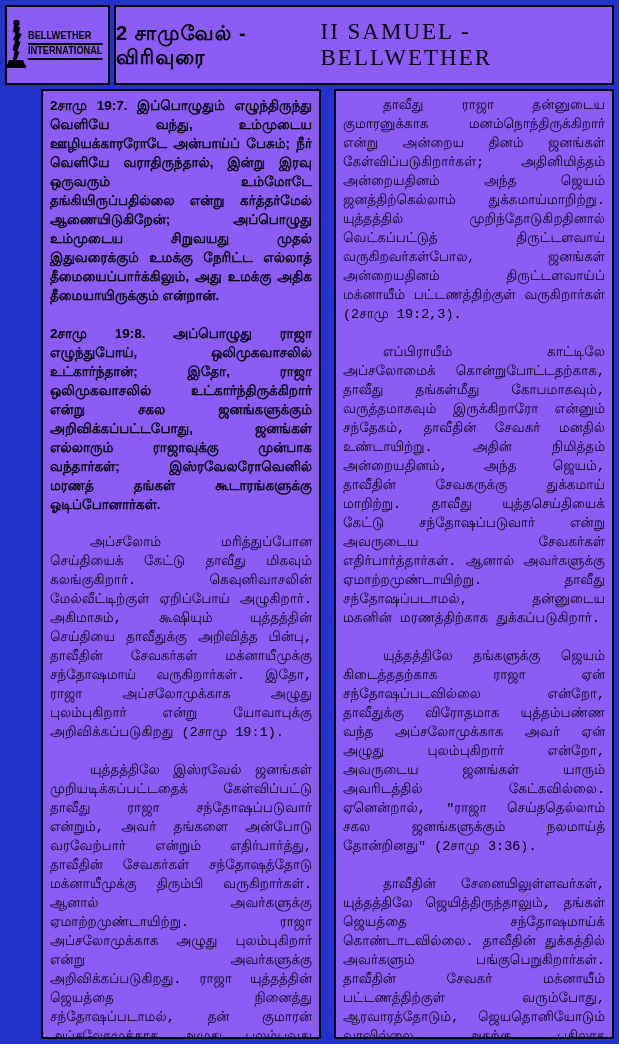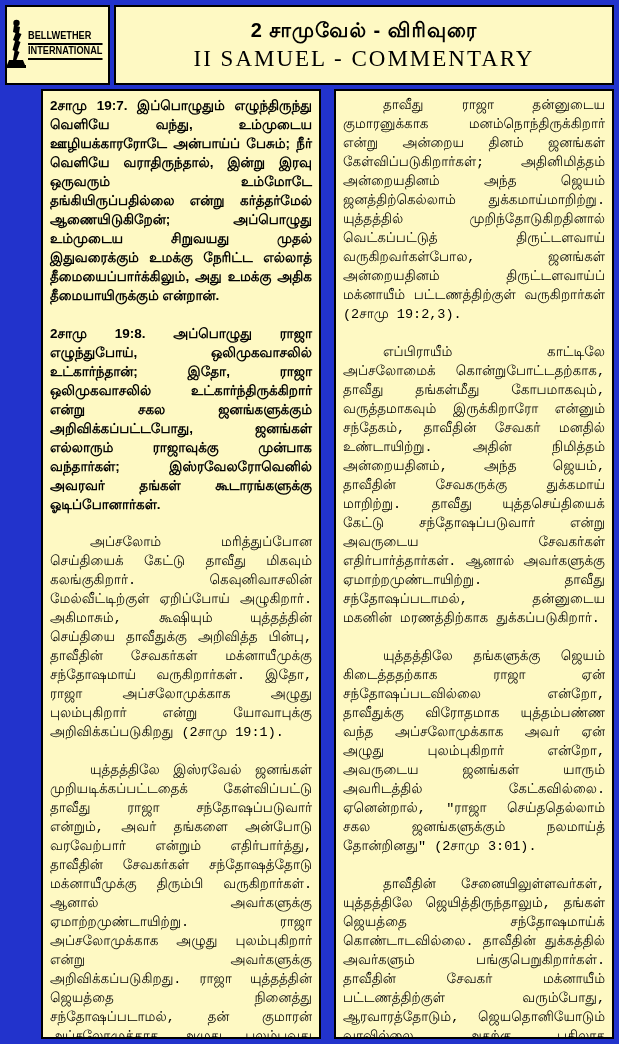--- a/index.html
+++ b/index.html
@@ -9,21 +9,21 @@
     font-family: "Liberation Sans", "DejaVu Sans", sans-serif;
   }
   .page {
     box-sizing: border-box;
     width: 619px; height: 1044px;
     background: #2233cc;
     padding: 5px;
     display: flex; flex-direction: column; gap: 4px;
   }
   .panel {
-    background: #fef9c3;
+    background: #8b5cf6;
     border: 2px solid #000;
     box-sizing: border-box;
   }
   
   .header-row { display: flex; gap: 4px; height: 80px; flex: 0 0 auto; }
   .logo-box {
     width: 105px; flex: 0 0 auto;
     display: flex; align-items: center; justify-content: center;
     gap: 2px; padding: 2px;
   }
@@ -35,21 +35,21 @@
     font-size: 10px; line-height: 12px;
     letter-spacing: 0px;
     border-bottom: 2px solid #000;
     padding-bottom: 1px;
     transform: scaleX(0.92); transform-origin: left center;
     white-space: nowrap;
     color: #000;
   }
   .title-box {
     flex: 1 1 auto;
-    display: flex; flex-direction: column;
+    display: flex; flex-direction: row;
     align-items: center; justify-content: center;
     gap: 4px;
   }
   .title-tamil {
     font-weight: bold; font-size: 20px; line-height: 24px;
     color: #000; letter-spacing: 1px;
   }
   .title-english {
     font-family: "Liberation Serif", "DejaVu Serif", serif;
     font-size: 23px; line-height: 26px;
@@ -92,34 +92,34 @@
         </svg>
       </span>
       <span class="logo-lines">
         <span class="logo-line">BELLWETHER</span>
         <span class="logo-line">INTERNATIONAL</span>
       </span>
     </div>
 
     <div class="panel title-box">
       <div class="title-tamil">2 சாமுவேல் - விரிவுரை</div>
-      <div class="title-english">II SAMUEL - COMMENTARY</div>
+      <div class="title-english">II SAMUEL - BELLWETHER</div>
     </div>
 
 
   </div>
 
   <div class="body-row">
     <div class="panel column">
         <p class="para verse">2சாமு 19:7. இப்பொழுதும் எழுந்திருந்து வெளியே வந்து, உம்முடைய ஊழியக்காரரோடே அன்பாய்ப் பேசும்; நீர் வெளியே வராதிருந்தால், இன்று இரவு ஒருவரும் உம்மோடே தங்கியிருப்பதில்லை என்று கர்த்தர்மேல் ஆணையிடுகிறேன்; அப்பொழுது உம்முடைய சிறுவயது முதல் இதுவரைக்கும் உமக்கு நேரிட்ட எல்லாத் தீமையைப்பார்க்கிலும், அது உமக்கு அதிக தீமையாயிருக்கும் என்றான்.</p>
-        <p class="para verse">2சாமு 19:8. அப்பொழுது ராஜா எழுந்துபோய், ஒலிமுகவாசலில் உட்கார்ந்தான்; இதோ, ராஜா ஒலிமுகவாசலில் உட்கார்ந்திருக்கிறார் என்று சகல ஜனங்களுக்கும் அறிவிக்கப்பட்டபோது, ஜனங்கள் எல்லாரும் ராஜாவுக்கு முன்பாக வந்தார்கள்; இஸ்ரவேலரோவெனில் அவரவர் தங்கள் கூடாரங்களுக்கு ஓடிப்போனார்கள்.</p>
+        <p class="para verse">2சாமு 19:8. அப்பொழுது ராஜா எழுந்துபோய், ஒலிமுகவாசலில் உட்கார்ந்தான்; இதோ, ராஜா ஒலிமுகவாசலில் உட்கார்ந்திருக்கிறார் என்று சகல ஜனங்களுக்கும் அறிவிக்கப்பட்டபோது, ஜனங்கள் எல்லாரும் ராஜாவுக்கு முன்பாக வந்தார்கள்; இஸ்ரவேலரோவெனில் மரணத் தங்கள் கூடாரங்களுக்கு ஓடிப்போனார்கள்.</p>
         <p class="para commentary">அப்சலோம் மரித்துப்போன செய்தியைக் கேட்டு தாவீது மிகவும் கலங்குகிறார். கெவுனிவாசலின் மேல்வீட்டிற்குள் ஏறிப்போய் அழுகிறார். அகிமாசும், கூஷியும் யுத்தத்தின் செய்தியை தாவீதுக்கு அறிவித்த பின்பு, தாவீதின் சேவகர்கள் மக்னாயீமுக்கு சந்தோஷமாய் வருகிறார்கள். இதோ, ராஜா அப்சலோமுக்காக அழுது புலம்புகிறார் என்று யோவாபுக்கு அறிவிக்கப்படுகிறது (2சாமு 19:1).</p>
         <p class="para commentary">யுத்தத்திலே இஸ்ரவேல் ஜனங்கள் முறியடிக்கப்பட்டதைக் கேள்விப்பட்டு தாவீது ராஜா சந்தோஷப்படுவார் என்றும், அவர் தங்களை அன்போடு வரவேற்பார் என்றும் எதிர்பார்த்து, தாவீதின் சேவகர்கள் சந்தோஷத்தோடு மக்னாயீமுக்கு திரும்பி வருகிறார்கள். ஆனால் அவர்களுக்கு ஏமாற்றமுண்டாயிற்று. ராஜா அப்சலோமுக்காக அழுது புலம்புகிறார் என்று அவர்களுக்கு அறிவிக்கப்படுகிறது. ராஜா யுத்தத்தின் ஜெயத்தை நினைத்து சந்தோஷப்படாமல், தன் குமாரன் அப்சலோமுக்காக அழுது புலம்புவது அவர்களுக்கு ஆச்சரியமாயிருக்கிறது.</p>
       </div>
     <div class="panel column">
         <p class="para commentary">தாவீது ராஜா தன்னுடைய குமாரனுக்காக மனம்நொந்திருக்கிறார் என்று அன்றைய தினம் ஜனங்கள் கேள்விப்படுகிறார்கள்; அதினிமித்தம் அன்றையதினம் அந்த ஜெயம் ஜனத்திற்கெல்லாம் துக்கமாய்மாறிற்று. யுத்தத்தில் முறிந்தோடுகிறதினால் வெட்கப்பட்டுத் திருட்டளவாய் வருகிறவர்கள்போல, ஜனங்கள் அன்றையதினம் திருட்டளவாய்ப் மக்னாயீம் பட்டணத்திற்குள் வருகிறார்கள் (2சாமு 19:2,3).</p>
         <p class="para commentary">எப்பிராயீம் காட்டிலே அப்சலோமைக் கொன்றுபோட்டதற்காக, தாவீது தங்கள்மீது கோபமாகவும், வருத்தமாகவும் இருக்கிறாரோ என்னும் சந்தேகம், தாவீதின் சேவகர் மனதில் உண்டாயிற்று. அதின் நிமித்தம் அன்றையதினம், அந்த ஜெயம், தாவீதின் சேவகருக்கு துக்கமாய் மாறிற்று. தாவீது யுத்தசெய்தியைக் கேட்டு சந்தோஷப்படுவார் என்று அவருடைய சேவகர்கள் எதிர்பார்த்தார்கள். ஆனால் அவர்களுக்கு ஏமாற்றமுண்டாயிற்று. தாவீது சந்தோஷப்படாமல், தன்னுடைய மகனின் மரணத்திற்காக துக்கப்படுகிறார்.</p>
-        <p class="para commentary">யுத்தத்திலே தங்களுக்கு ஜெயம் கிடைத்ததற்காக ராஜா ஏன் சந்தோஷப்படவில்லை என்றோ, தாவீதுக்கு விரோதமாக யுத்தம்பண்ண வந்த அப்சலோமுக்காக அவர் ஏன் அழுது புலம்புகிறார் என்றோ, அவருடைய ஜனங்கள் யாரும் அவரிடத்தில் கேட்கவில்லை. ஏனென்றால், "ராஜா செய்ததெல்லாம் சகல ஜனங்களுக்கும் நலமாய்த் தோன்றினது" (2சாமு 3:01).</p>
+        <p class="para commentary">யுத்தத்திலே தங்களுக்கு ஜெயம் கிடைத்ததற்காக ராஜா ஏன் சந்தோஷப்படவில்லை என்றோ, தாவீதுக்கு விரோதமாக யுத்தம்பண்ண வந்த அப்சலோமுக்காக அவர் ஏன் அழுது புலம்புகிறார் என்றோ, அவருடைய ஜனங்கள் யாரும் அவரிடத்தில் கேட்கவில்லை. ஏனென்றால், "ராஜா செய்ததெல்லாம் சகல ஜனங்களுக்கும் நலமாய்த் தோன்றினது" (2சாமு 3:36).</p>
         <p class="para commentary">தாவீதின் சேனையிலுள்ளவர்கள், யுத்தத்திலே ஜெயித்திருந்தாலும், தங்கள் ஜெயத்தை சந்தோஷமாய்க் கொண்டாடவில்லை. தாவீதின் துக்கத்தில் அவர்களும் பங்குபெறுகிறார்கள். தாவீதின் சேவகர் மக்னாயீம் பட்டணத்திற்குள் வரும்போது, ஆரவாரத்தோடும், ஜெயதொனியோடும் வரவில்லை. அதற்கு பதிலாக யுத்தத்திலே முறிந்தோடி தோற்றுப்போனால், வெட்கப்பட்டு திருட்டளவாய் வருகிறதுபோல, தாவீதின் சேவகரும் மக்னாயீம் பட்டணத்திற்குள் வெட்கப்பட்டு திருட்டளவாய் வருகிறார்கள்.</p>
       </div>
   </div>
 
 </div>
 
 </body></html>

